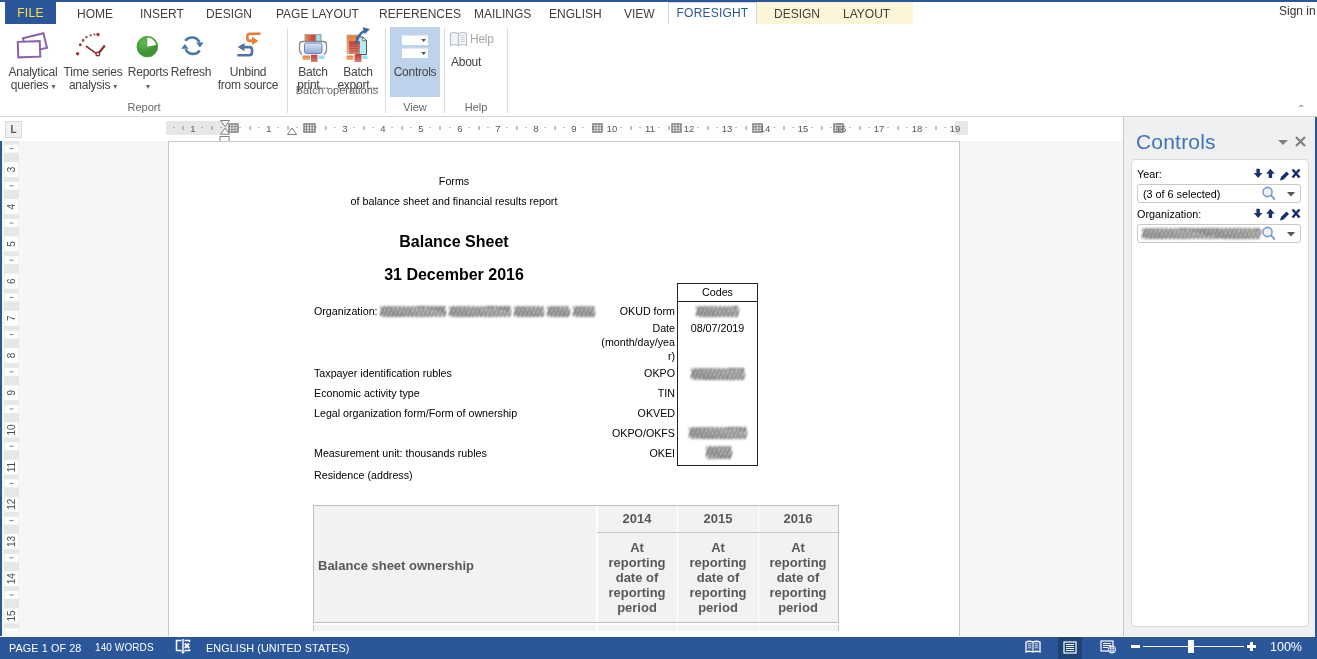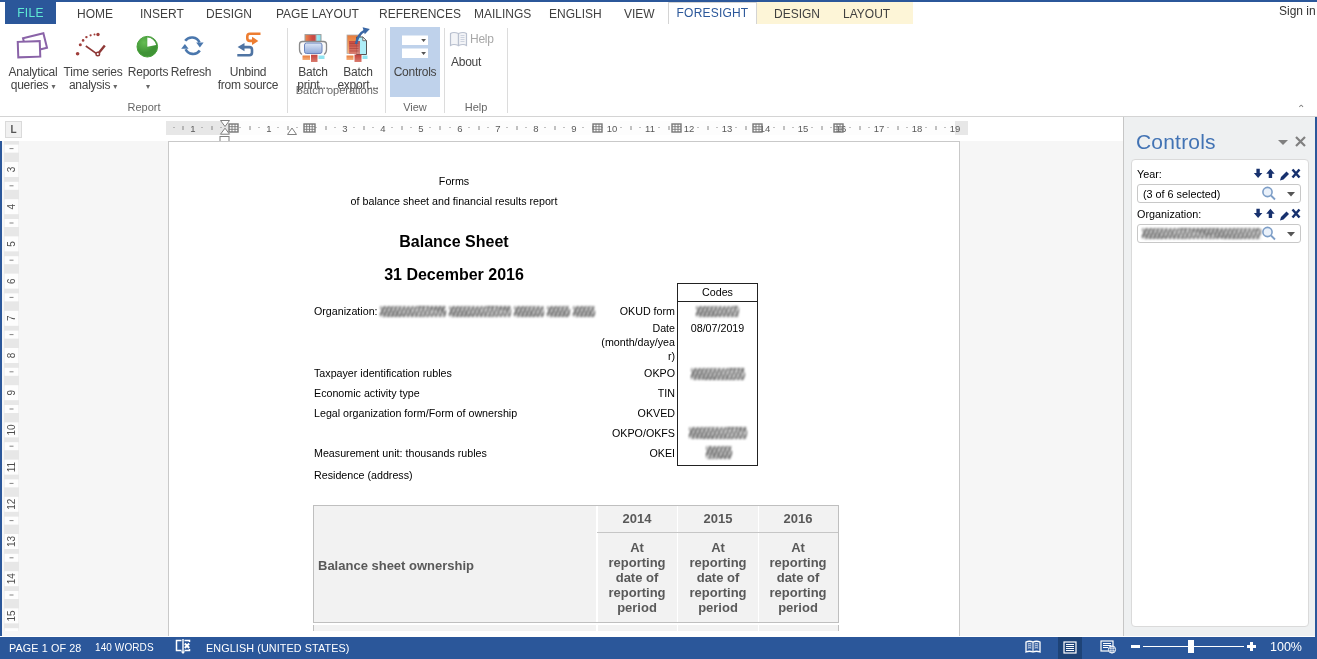--- a/index.html
+++ b/index.html
@@ -15,21 +15,21 @@
 </style>
 </head>
 <body>
 
 <div class="a" style="left:0;top:0;width:1317px;height:2px;background:#2b579a;"></div>
 <div class="a" style="left:0;top:0;width:2px;height:636px;background:#2b579a;"></div>
 <div class="a" style="left:1315px;top:0;width:2px;height:659px;background:#2b579a;"></div>
 
 <div class="a" style="left:0;top:2px;width:1317px;height:22px;background:#fff;"></div>
 <div class="a" style="left:0;top:23.5px;width:1317px;height:1px;background:#d4d4d4;"></div>
-<div class="a" style="left:5px;top:2px;width:51px;height:22px;background:#2b579a;color:#5eead4;font-size:12px;text-align:center;line-height:22px;letter-spacing:0.3px;">FILE</div>
+<div class="a" style="left:5px;top:2px;width:51px;height:22px;background:#2b579a;color:#fde047;font-size:12px;text-align:center;line-height:22px;letter-spacing:0.3px;">FILE</div>
 <div class="a tab" style="left:77px;top:7px;">HOME</div>
 <div class="a tab" style="left:140px;top:7px;">INSERT</div>
 <div class="a tab" style="left:206px;top:7px;">DESIGN</div>
 <div class="a tab" style="left:276px;top:7px;">PAGE LAYOUT</div>
 <div class="a tab" style="left:379px;top:7px;">REFERENCES</div>
 <div class="a tab" style="left:474px;top:7px;">MAILINGS</div>
 <div class="a tab" style="left:549px;top:7px;">ENGLISH</div>
 <div class="a tab" style="left:624px;top:7px;">VIEW</div>
 
 <div class="a" style="left:757px;top:2px;width:156px;height:21.5px;background:#fdf5d7;"></div>

